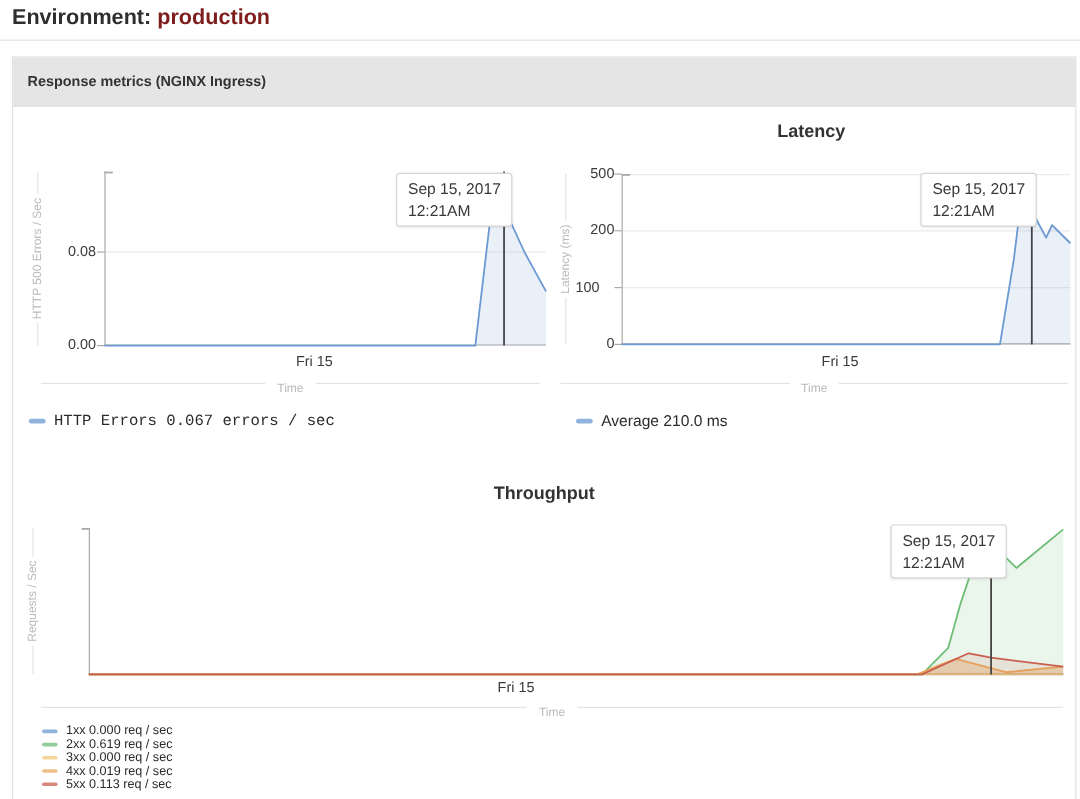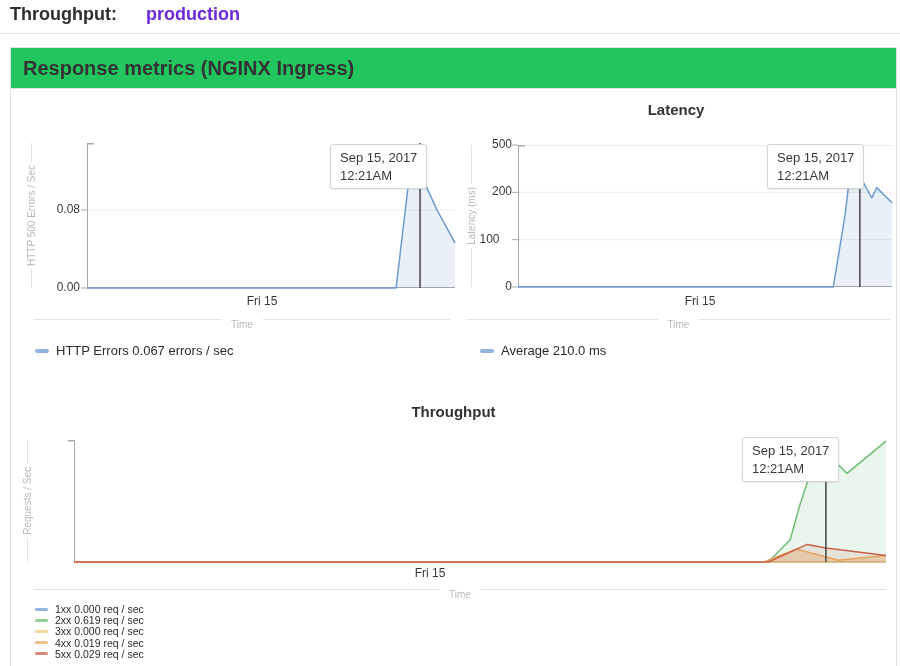--- a/index.html
+++ b/index.html
@@ -1,24 +1,24 @@
 <!DOCTYPE html>
 <html><head>
 <meta charset="utf-8">
 <style>
   html,body{margin:0;padding:0;background:#fff;}
   #app{position:relative;width:900px;height:666px;background:#fff;overflow:hidden;
        font-family:"Liberation Sans","DejaVu Sans",sans-serif;color:#2e2e2e;}
   .env{position:absolute;left:10px;top:4px;font-size:18px;font-weight:bold;color:#2e2e2e;}
-  .env a{color:#6d28d9;text-decoration:none;font-weight:bold;margin-left:24px;}
+  .env a{color:#7f1d1d;text-decoration:none;font-weight:bold;}
   .hr{position:absolute;left:0;top:33px;width:900px;height:1px;background:#e3e3e3;}
   .panel{position:absolute;left:10px;top:47px;width:885px;height:619px;background:#fff;
          border:1px solid #e1e1e1;border-bottom:none;}
-  .panel-header{height:40px;line-height:40px;background:#22c55e;border-bottom:1px solid #e1e1e1;
-         padding-left:12px;font-size:20px;font-weight:bold;color:#333;}
+  .panel-header{height:40px;line-height:40px;background:#e5e5e5;border-bottom:1px solid #e1e1e1;
+         padding-left:12px;font-size:12px;font-weight:bold;color:#333;}
   .chart-title{position:absolute;font-size:15px;font-weight:bold;color:#333;text-align:center;z-index:2;}
   .ct-err{left:10px;top:101px;width:445px;}
   .ct-lat{left:455px;top:101px;width:442px;}
   .ct-thr{left:10px;top:403px;width:887px;}
   .tooltip{position:absolute;background:#fff;border:1px solid #d4d4d4;border-radius:3px;
          padding:5px 9px;font-size:13px;color:#383838;z-index:6;box-shadow:0 1px 2px rgba(0,0,0,0.07);
          white-space:nowrap;}
   .tooltip .tt-date{margin-bottom:3px;}
   .tooltip .tt-time{font-weight:normal;}
   .tt-err{left:330px;top:144px;}
@@ -36,21 +36,21 @@
   .legend-item{position:absolute;display:flex;align-items:center;z-index:2;color:#2b2b2b;}
   .legend-item .sw{border-radius:2px;opacity:.75;margin-right:7px;flex:none;}
   svg.chart{position:absolute;overflow:visible;z-index:1;}
 </style>
 </head>
 <body>
 
 <div id="app">
 
   <div class="env">
-    <span>Throughput:</span>
+    <span>Environment:</span>
     <a href="#">production</a>
   </div>
   <div class="hr"></div>
 
   <div class="panel">
     <div class="panel-header">Response metrics (NGINX Ingress)</div>
   </div>
 
   <div class="chart-title ct-lat">Latency</div>
   <div class="chart-title ct-thr">Throughput</div>
@@ -85,21 +85,21 @@
     <div class="ylabel-col" style="left: 24px; top: 143px; height: 145px;">
       <div class="vline"></div>
       <span>HTTP 500 Errors / Sec</span>
       <div class="vline"></div>
     </div>
     <div class="time-row" style="left: 34px; top: 319px; width: 416px;">
       <div class="hline"></div>
       <span>Time</span>
       <div class="hline"></div>
     </div>
-    <div class="legend-item" style="left: 35px; top: 343px; font-size: 13px;">
+    <div class="legend-item" style="left: 24px; top: 343px; font-size: 13px; font-family: Liberation Mono, monospace;">
       <div class="sw" style="width: 14px; height: 4px; background: rgb(107, 153, 209);"></div>
       <span>HTTP Errors 0.067 errors / sec</span>
     </div>
     <svg class="chart" viewBox="0 0 374 142" width="374" height="142" style="left: 518px; top: 145px;">
       <line x1="0" y1="94.66666666666667" x2="374" y2="94.66666666666667" stroke="#ebebeb" stroke-width="1"></line>
       <line x1="0" y1="47.33333333333334" x2="374" y2="47.33333333333334" stroke="#ebebeb" stroke-width="1"></line>
       <line x1="0" y1="0.5" x2="374" y2="0.5" stroke="#ebebeb" stroke-width="1"></line>
       <line x1="0" y1="141.5" x2="374" y2="141.5" stroke="#a9a9a9" stroke-width="1"></line>
       <line x1="0.5" y1="0" x2="0.5" y2="142" stroke="#a9a9a9" stroke-width="1"></line>
       <line x1="0" y1="0.75" x2="7" y2="0.75" stroke="#a9a9a9" stroke-width="1.5"></line>
@@ -166,15 +166,15 @@
     <div class="legend-item" style="left: 35px; top: 625.4px; font-size: 10.5px;">
       <div class="sw" style="width: 13px; height: 3px; background: rgb(237, 200, 120);"></div>
       <span>3xx 0.000 req / sec</span>
     </div>
     <div class="legend-item" style="left: 35px; top: 636.6px; font-size: 10.5px;">
       <div class="sw" style="width: 13px; height: 3px; background: rgb(235, 169, 95);"></div>
       <span>4xx 0.019 req / sec</span>
     </div>
     <div class="legend-item" style="left: 35px; top: 647.8px; font-size: 10.5px;">
       <div class="sw" style="width: 13px; height: 3px; background: rgb(201, 96, 79);"></div>
-      <span>5xx 0.029 req / sec</span>
+      <span>5xx 0.113 req / sec</span>
     </div>
   </div>
 
 </body></html>

